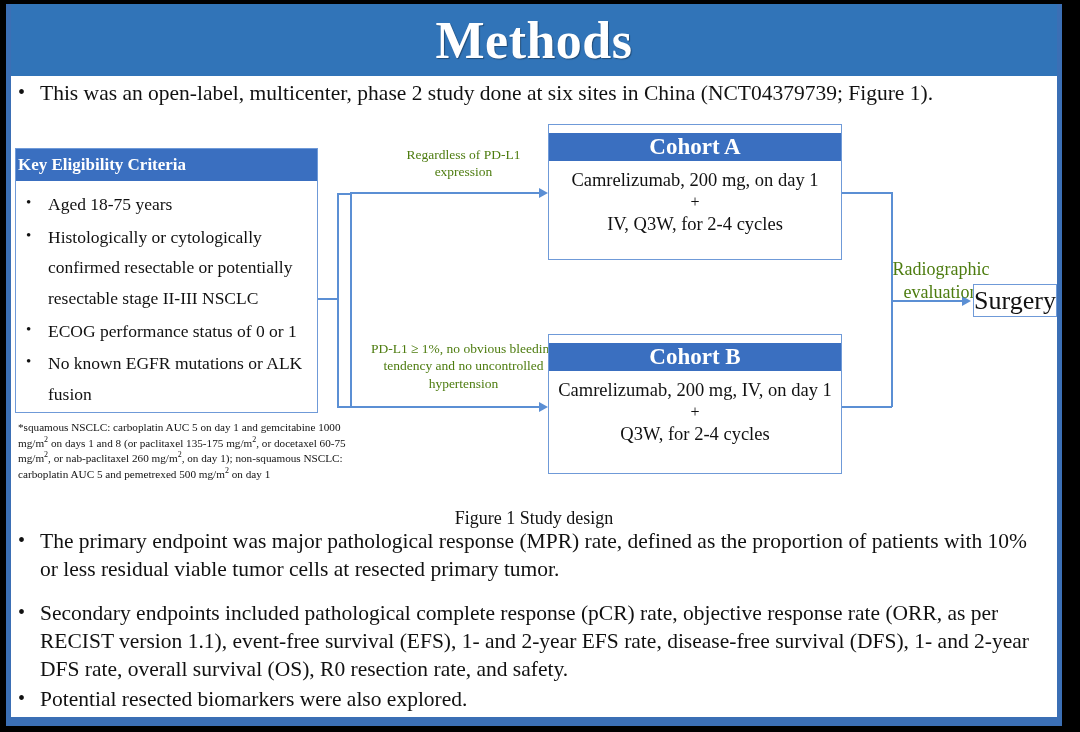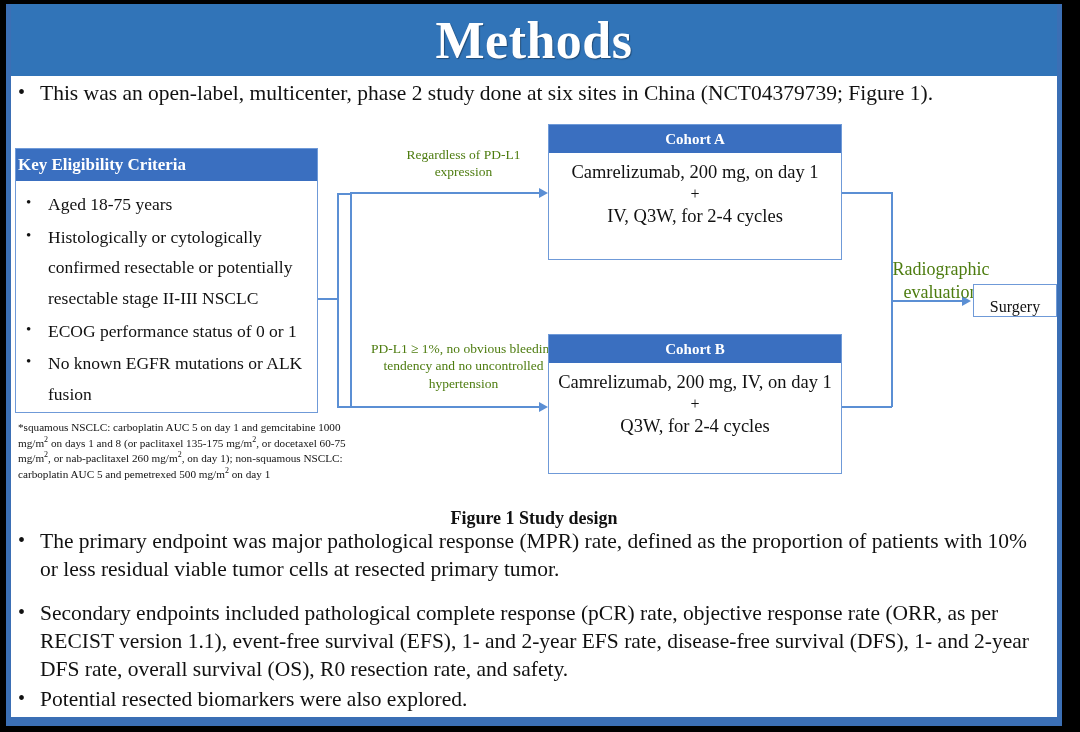--- a/index.html
+++ b/index.html
@@ -154,48 +154,49 @@
   }
   #label-regardless { left: 370px; top: 28px; width: 165px; }
   #label-pdl1 { left: 355px; top: 222px; width: 195px; }
   #label-radiographic { left: 875px; top: 140px; width: 110px; font-size: 18px; }
 
   
   #cohort-a { left: 537px; top: 6px; width: 294px; height: 136px; }
   #cohort-b { left: 537px; top: 216px; width: 294px; height: 140px; }
   .cohort .fbox-head {
     height: 28px;
-    font-size: 15px;
+    font-size: 23px;
     line-height: 28px;
+    margin-top: 8px;
   }
   .cohort .fbox-body {
     padding: 6px 6px 0 6px;
     text-align: center;
     font-size: 18.5px;
     line-height: 1.42;
     color: #111;
   }
   .cohort .plus { font-size: 16px; line-height: 1.1; }
 
   
   #surgery-box {
     left: 962px; top: 166px;
     width: 84px; height: 33px;
-    display: flex; align-items: flex-end; justify-content: center;
-    font-size: 16px; color: #111;
+    display: flex; align-items: center; justify-content: center;
+    font-size: 26px; color: #111;
   }
 
   
   #fig-caption {
     position: absolute;
     left: 11px; top: 508px;
     width: 1046px;
     text-align: center;
     font-size: 18px;
-    font-weight: bold;
+    font-weight: normal;
     color: #111;
   }
 
   #bullet-primary   { left: 14px; top: 528px; width: 1032px; }
   #bullet-secondary { left: 14px; top: 600px; width: 1032px; }
   #bullet-biomarker { left: 14px; top: 686px; width: 1032px; }
 </style>
 </head>
 <body>
 

